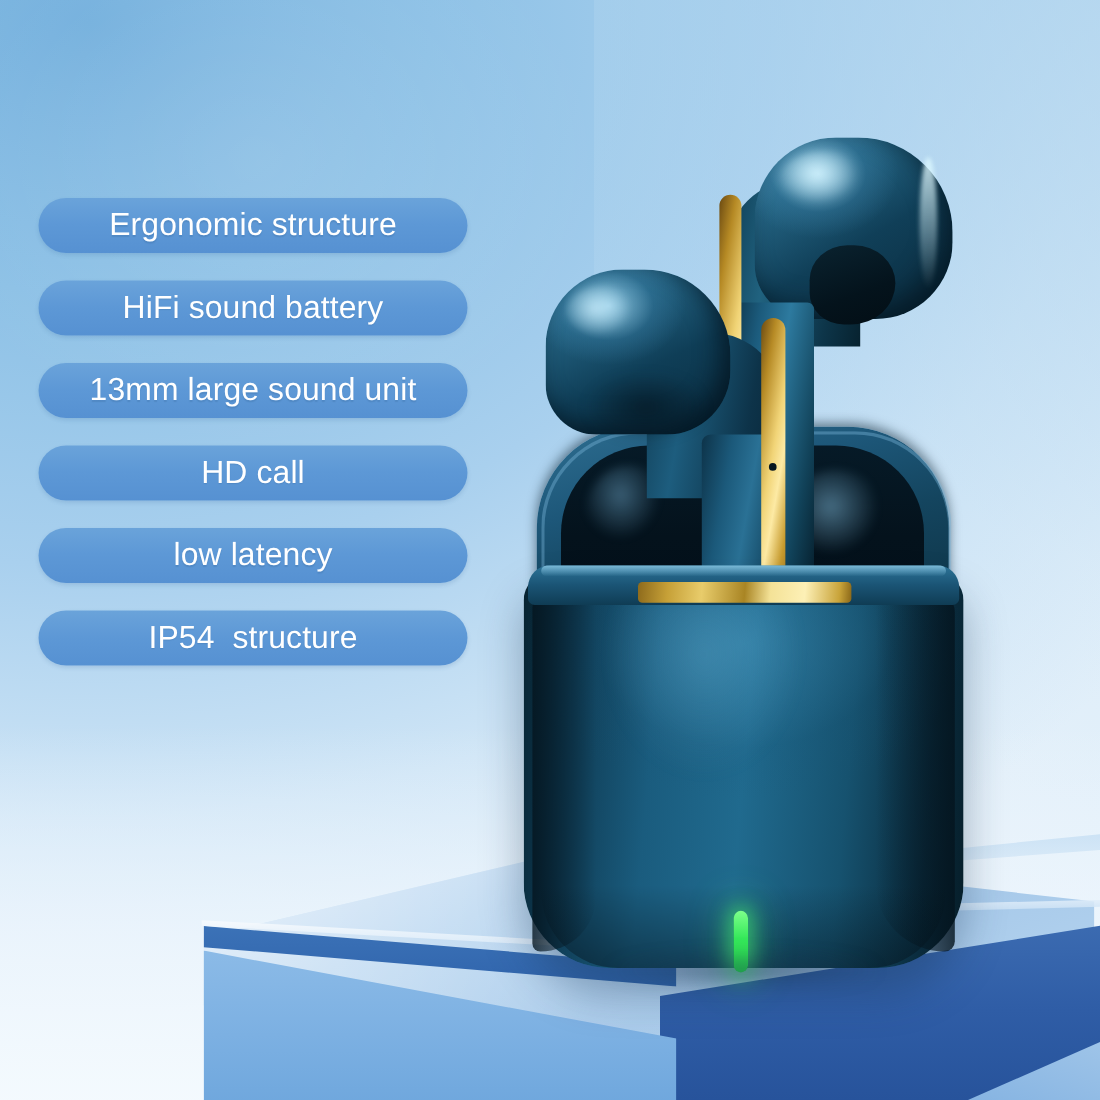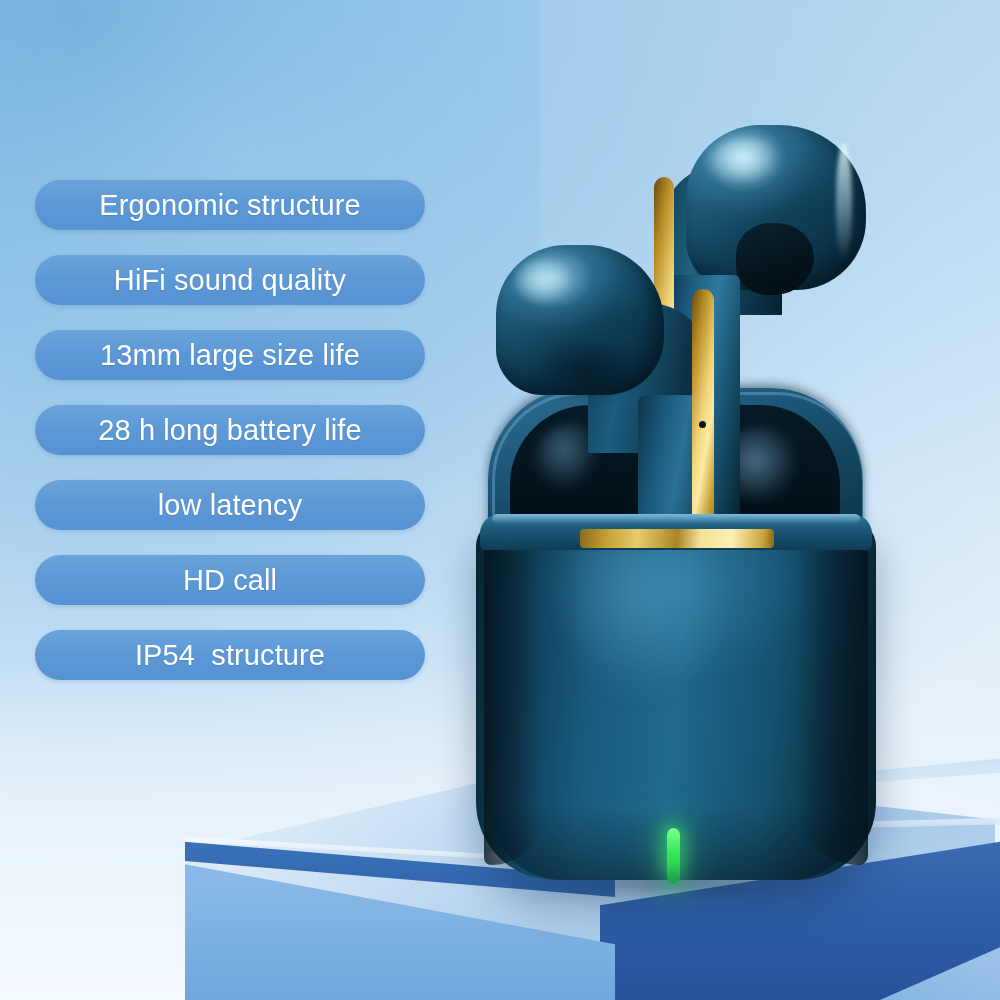--- a/index.html
+++ b/index.html
@@ -340,39 +340,36 @@
     <div class="case-groundshadow"></div>
   </div>
 
   <div class="features">
 
     <div class="pill">
       <span class="pill-label">Ergonomic structure</span>
     </div>
 
     <div class="pill">
-      <span class="pill-label">HiFi sound quality</span>
-    </div>
-
-
-    <div class="pill">
-      <span class="pill-label">13mm large size life</span>
-    </div>
-
-    <div class="pill">
-      <span class="pill-label">28 h long battery life</span>
+      <span class="pill-label">HiFi sound battery</span>
+    </div>
+
+
+    <div class="pill">
+      <span class="pill-label">13mm large sound unit</span>
+    </div>
+
+
+    <div class="pill">
+      <span class="pill-label">HD call</span>
     </div>
 
     <div class="pill">
       <span class="pill-label">low latency</span>
     </div>
 
     <div class="pill">
-      <span class="pill-label">HD call</span>
-    </div>
-
-    <div class="pill">
       <span class="pill-label">IP54  structure</span>
     </div>
 
   </div>
 
 </div>
 
 </body></html>

